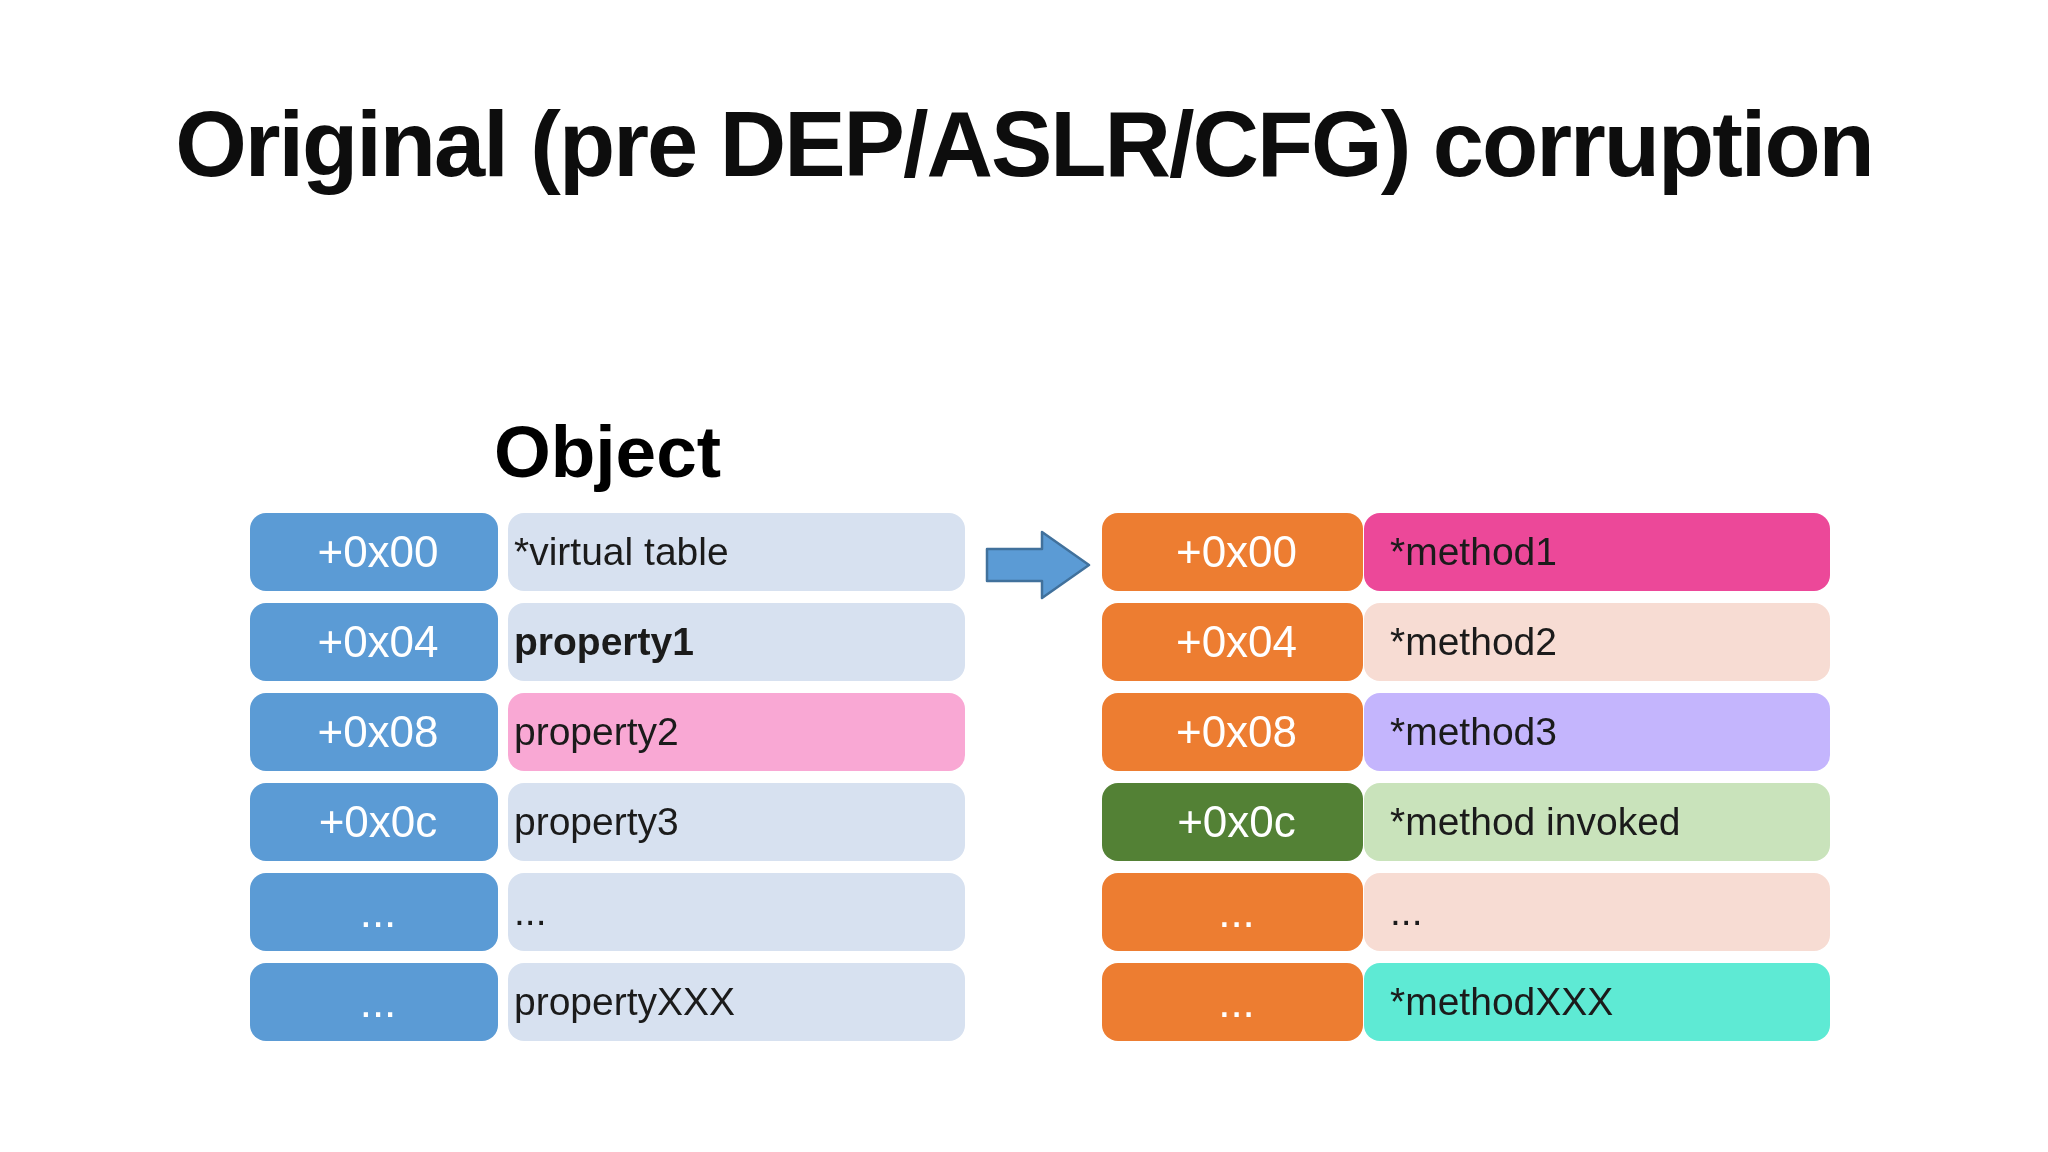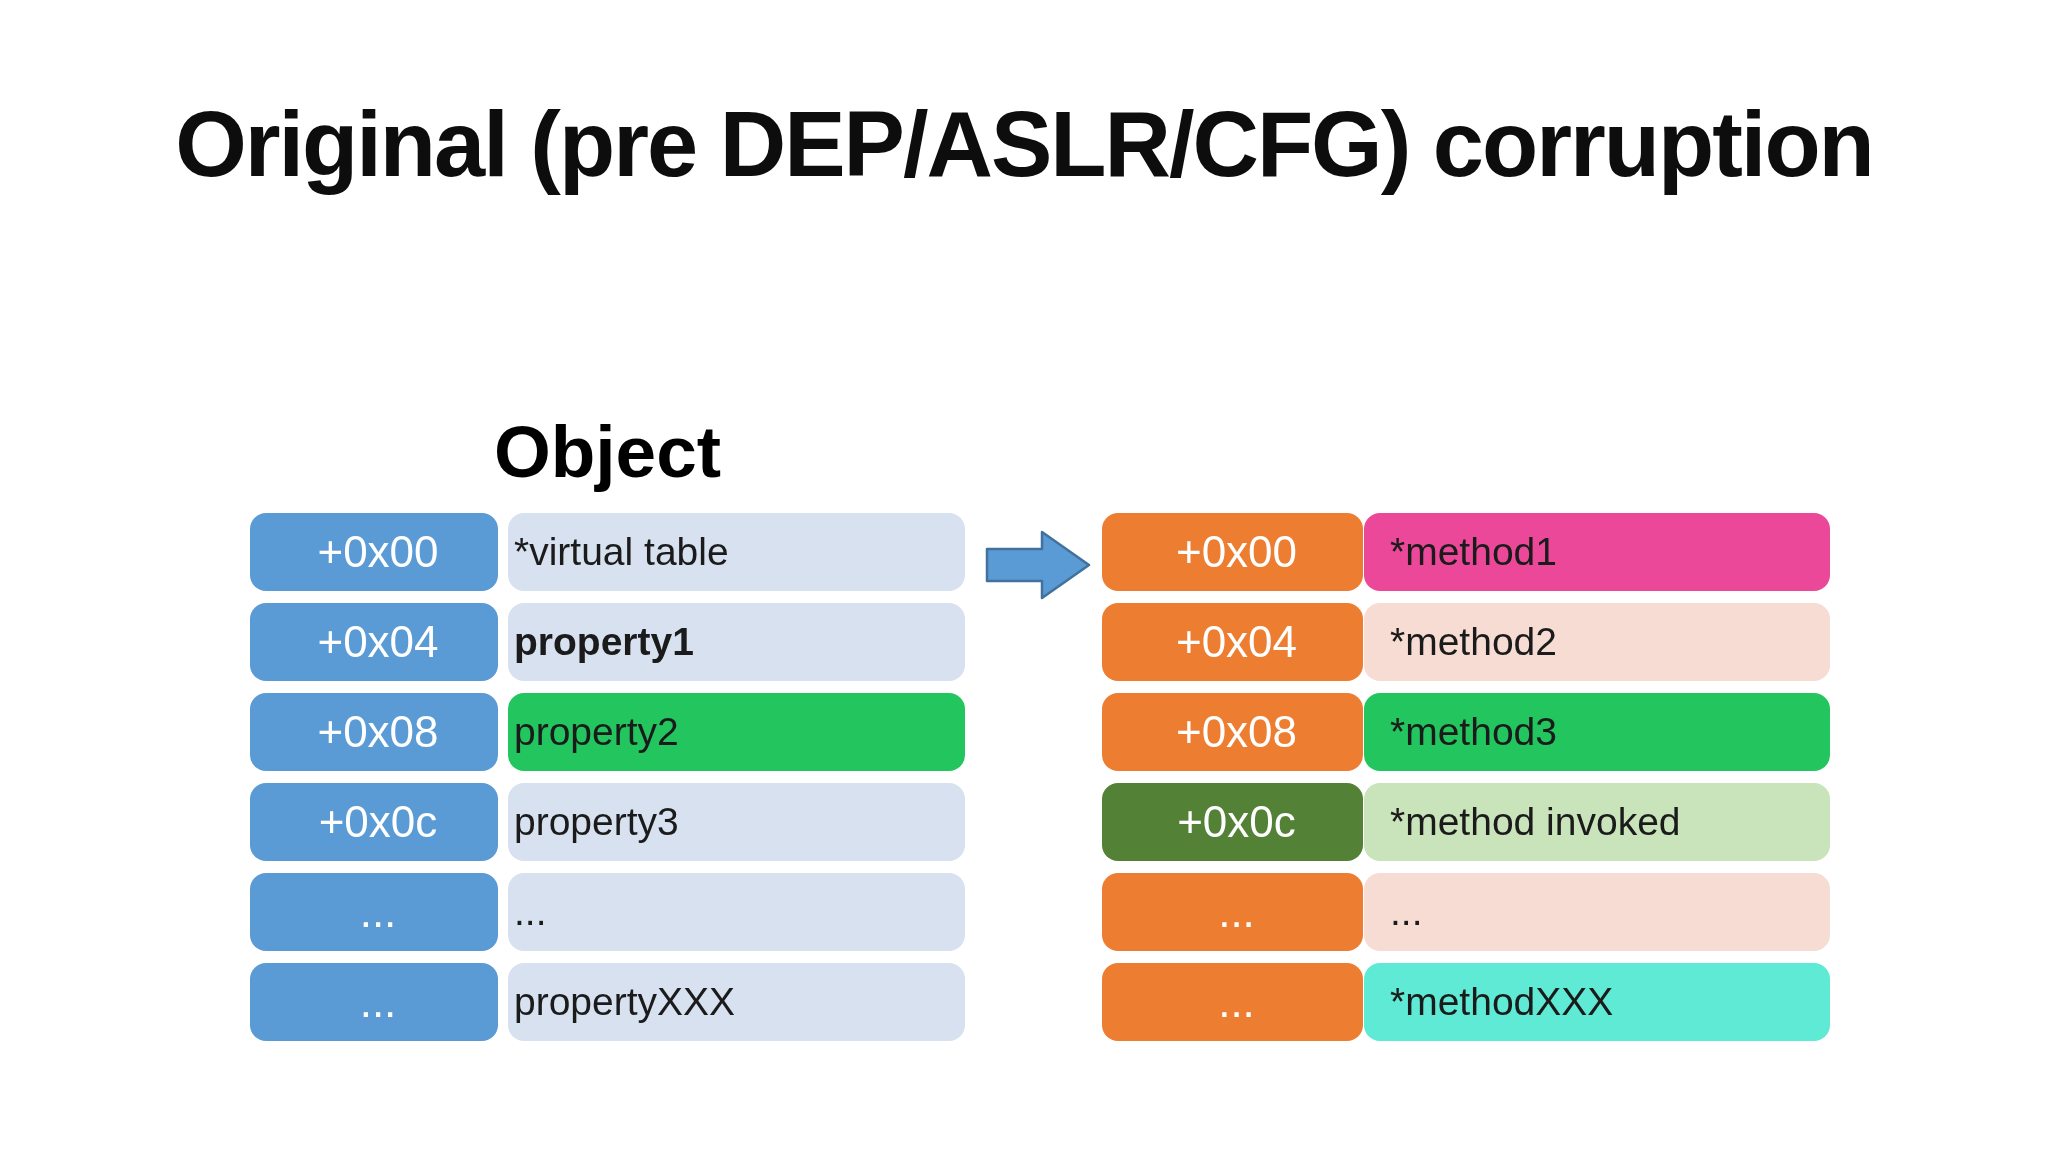--- a/index.html
+++ b/index.html
@@ -68,42 +68,42 @@
   <div class="slide-title">Original (pre DEP/ASLR/CFG) corruption</div>
 
   <div class="table-header obj-header">Object</div>
 
   <div>
     <div class="cell offset obj-off r0" style="background-color: rgb(91, 155, 213);">+0x00</div>
     <div class="cell value  obj-val r0" style="background-color: rgb(215, 225, 240);">*virtual table</div>
     <div class="cell offset obj-off r1" style="background-color: rgb(91, 155, 213);">+0x04</div>
     <div class="cell value  obj-val r1" style="background-color: rgb(215, 225, 240); font-weight: bold;">property1</div>
     <div class="cell offset obj-off r2" style="background-color: rgb(91, 155, 213);">+0x08</div>
-    <div class="cell value  obj-val r2" style="background-color: #22c55e;">property2</div>
+    <div class="cell value  obj-val r2" style="background-color: #f9a8d4;">property2</div>
     <div class="cell offset obj-off r3" style="background-color: rgb(91, 155, 213);">+0x0c</div>
     <div class="cell value  obj-val r3" style="background-color: rgb(215, 225, 240);">property3</div>
     <div class="cell offset obj-off r4" style="background-color: rgb(91, 155, 213);">...</div>
     <div class="cell value  obj-val r4" style="background-color: rgb(215, 225, 240);">...</div>
     <div class="cell offset obj-off r5" style="background-color: rgb(91, 155, 213);">...</div>
     <div class="cell value  obj-val r5" style="background-color: rgb(215, 225, 240);">propertyXXX</div>
   </div>
 
   <div class="arrow-wrap">
     <svg width="110" height="74" viewBox="0 0 110 74">
       <polygon points="3,21 58,21 58,4 105,37 58,70 58,53 3,53" stroke="#41719C" stroke-width="2.5" stroke-linejoin="round" fill="#5B9BD5"></polygon>
     </svg>
   </div>
 
   <div>
     <div class="cell offset fn-off r0" style="background-color: rgb(237, 125, 49);">+0x00</div>
     <div class="cell value  fn-val r0" style="background-color: #ec4899;">*method1</div>
     <div class="cell offset fn-off r1" style="background-color: rgb(237, 125, 49);">+0x04</div>
     <div class="cell value  fn-val r1" style="background-color: rgb(247, 220, 211);">*method2</div>
     <div class="cell offset fn-off r2" style="background-color: rgb(237, 125, 49);">+0x08</div>
-    <div class="cell value  fn-val r2" style="background-color: #22c55e;">*method3</div>
+    <div class="cell value  fn-val r2" style="background-color: #c4b5fd;">*method3</div>
     <div class="cell offset fn-off r3" style="background-color: rgb(83, 129, 53);">+0x0c</div>
     <div class="cell value  fn-val r3" style="background-color: rgb(201, 227, 187);">*method invoked</div>
     <div class="cell offset fn-off r4" style="background-color: rgb(237, 125, 49);">...</div>
     <div class="cell value  fn-val r4" style="background-color: rgb(247, 220, 211);">...</div>
     <div class="cell offset fn-off r5" style="background-color: rgb(237, 125, 49);">...</div>
     <div class="cell value  fn-val r5" style="background-color: #5eead4;">*methodXXX</div>
   </div>
 
 </div>
 

